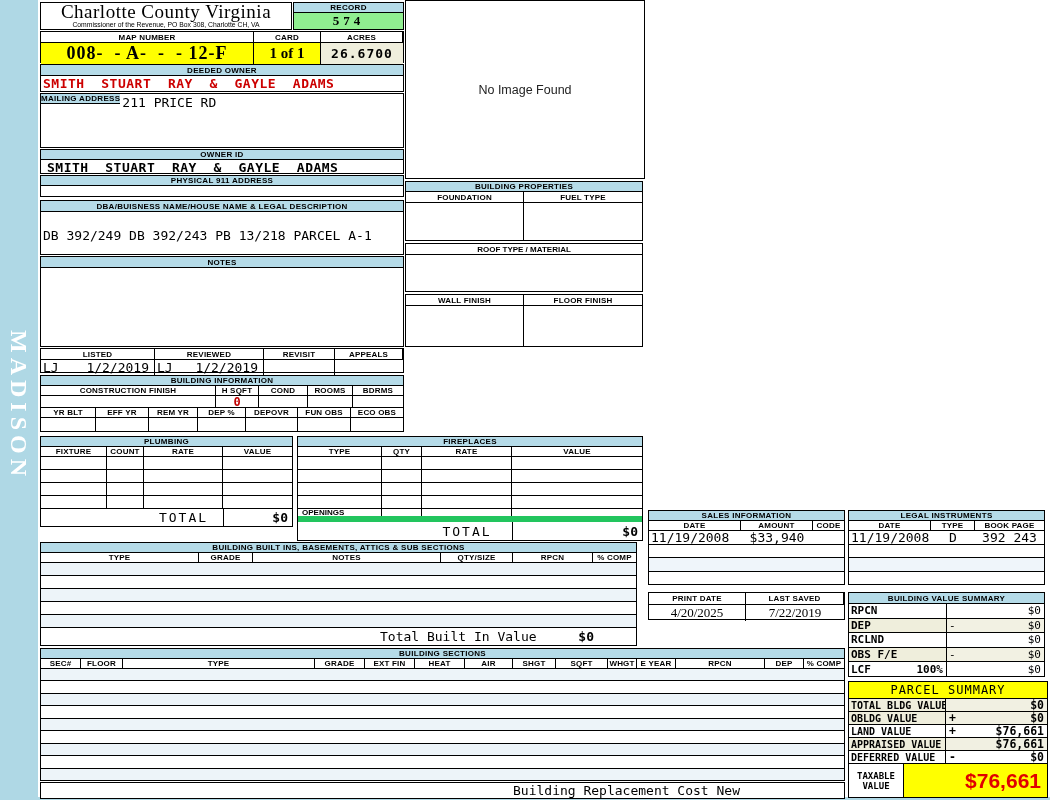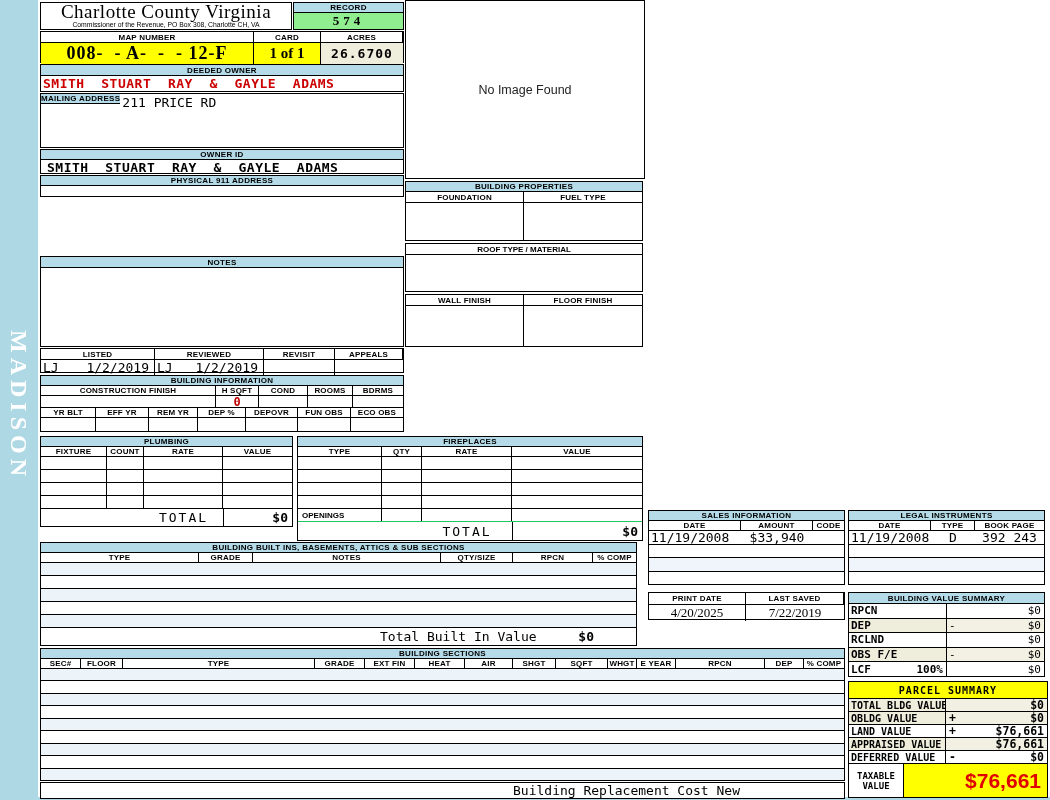--- a/index.html
+++ b/index.html
@@ -61,21 +61,21 @@
 #plumb .chrow{height:10px}
 #plumb .erow{height:13px;border-bottom:1px solid #000}
 #plumb .trow{flex:1}
 .totlbl{display:flex;align-items:center;justify-content:center;font-family:"DejaVu Sans Mono",monospace;font-size:13px;letter-spacing:2px}
 .totval{display:flex;align-items:center;justify-content:flex-end;font-family:"DejaVu Sans Mono",monospace;font-weight:bold;font-size:13px;padding-right:4px;border-left:1px solid #000}
 #fire{left:297px;top:436px;width:346px;height:105px;display:flex;flex-direction:column}
 #fire .hdr{height:10px}
 .fg{display:grid;grid-template-columns:84px 40px 90px 1fr}
 #fire .chrow{height:10px}
 #fire .erow{height:13px;border-bottom:1px solid #000}
-#fire .orow{height:13px;border-bottom:1px solid #22c55e}
+#fire .orow{height:13px;border-bottom:6px solid #22c55e}
 #fire .olbl{font-weight:bold;font-size:8px;padding-left:4px}
 #fire .trow{flex:1}
 
 #builtins{left:40px;top:542px;width:597px;height:104px;display:flex;flex-direction:column}
 #builtins .hdr{height:10px}
 .big{display:grid;grid-template-columns:158px 54px 188px 72px 80px 1fr}
 #builtins .chrow{height:10px}
 #builtins .bir{height:13px;border-bottom:1px solid #000}
 #builtins .bir.alt{background:#EDF4F9}
 #builtins .trow{flex:1;position:relative}
@@ -128,21 +128,21 @@
 #bvs .hdr{height:11px}
 .vsr{flex:1;display:flex}
 .vsr:not(:last-child){border-bottom:1px solid #000}
 .vsr .lab{width:98px;border-right:1px solid #000;display:flex;align-items:center;padding:0 3px 0 2px;font-family:"DejaVu Sans Mono",monospace;font-weight:bold;font-size:11px;justify-content:space-between}
 .vsr .vv{flex:1;display:flex;align-items:center;font-family:"DejaVu Sans Mono",monospace;font-size:11px}
 .vsr .op{width:12px;padding-left:2px}
 .vsr .amt{margin-left:auto;padding-right:3px}
 .vsr.cream .vv{background:#F2F1E3}
 
 #parcel{left:848px;top:681px;width:200px;height:117px;display:flex;flex-direction:column}
-#parcel .title{height:17px;background:#FFFF00;border-bottom:1px solid #000;display:flex;align-items:center;justify-content:center;font-family:"DejaVu Sans Mono",monospace;font-weight:bold;font-size:10px;letter-spacing:1px}
+#parcel .title{height:17px;background:#FFFF00;border-bottom:1px solid #000;display:flex;align-items:center;justify-content:center;font-family:"DejaVu Sans Mono",monospace;font-weight:normal;font-size:12px;letter-spacing:1px}
 .psr{height:13px;border-bottom:1px solid #000;display:flex}
 .psr .lab{width:97px;border-right:1px solid #000;display:flex;align-items:center;padding-left:2px;font-family:"DejaVu Sans Mono",monospace;font-weight:bold;font-size:10px;white-space:nowrap}
 .psr .vv{flex:1;display:flex;align-items:center;font-family:"DejaVu Sans Mono",monospace;font-weight:bold;font-size:11.5px}
 .psr .op{width:13px;padding-left:3px;font-weight:bold}
 .psr .amt{margin-left:auto;padding-right:3px}
 .psr.cream .vv{background:#F1F0E2}
 #taxrow{flex:1;display:flex}
 #taxrow .lab{width:55px;border-right:1px solid #000;display:flex;align-items:center;justify-content:center;text-align:center;font-family:"DejaVu Sans Mono",monospace;font-weight:bold;font-size:9px;line-height:10px;padding:0 2px}
 #taxrow .vv{flex:1;background:#FFFF00;display:flex;align-items:center}
 #taxrow .amt{margin-left:auto;padding-right:6px;font-family:"Liberation Sans",sans-serif;font-weight:bold;font-size:21px;color:#E00000}
@@ -190,20 +190,24 @@
   <div class="bx" id="ownerid">
     <div class="hdr">OWNER ID</div>
     <div class="val">SMITH  STUART  RAY  &amp;  GAYLE  ADAMS</div>
   </div>
 
   <div class="bx" id="physical">
     <div class="hdr">PHYSICAL 911 ADDRESS</div>
     <div></div>
   </div>
 
+  <div class="bx" id="dba">
+    <div class="hdr">DBA/BUISNESS NAME/HOUSE NAME &amp; LEGAL DESCRIPTION</div>
+    <div class="val">DB 392/249 DB 392/243 PB 13/218 PARCEL A-1</div>
+  </div>
 
   <div class="bx" id="notes">
     <div class="hdr">NOTES</div>
     <div></div>
   </div>
 
   <div class="bx" id="review">
     <div class="ch">LISTED</div>
     <div class="ch">REVIEWED</div>
     <div class="ch">REVISIT</div>

